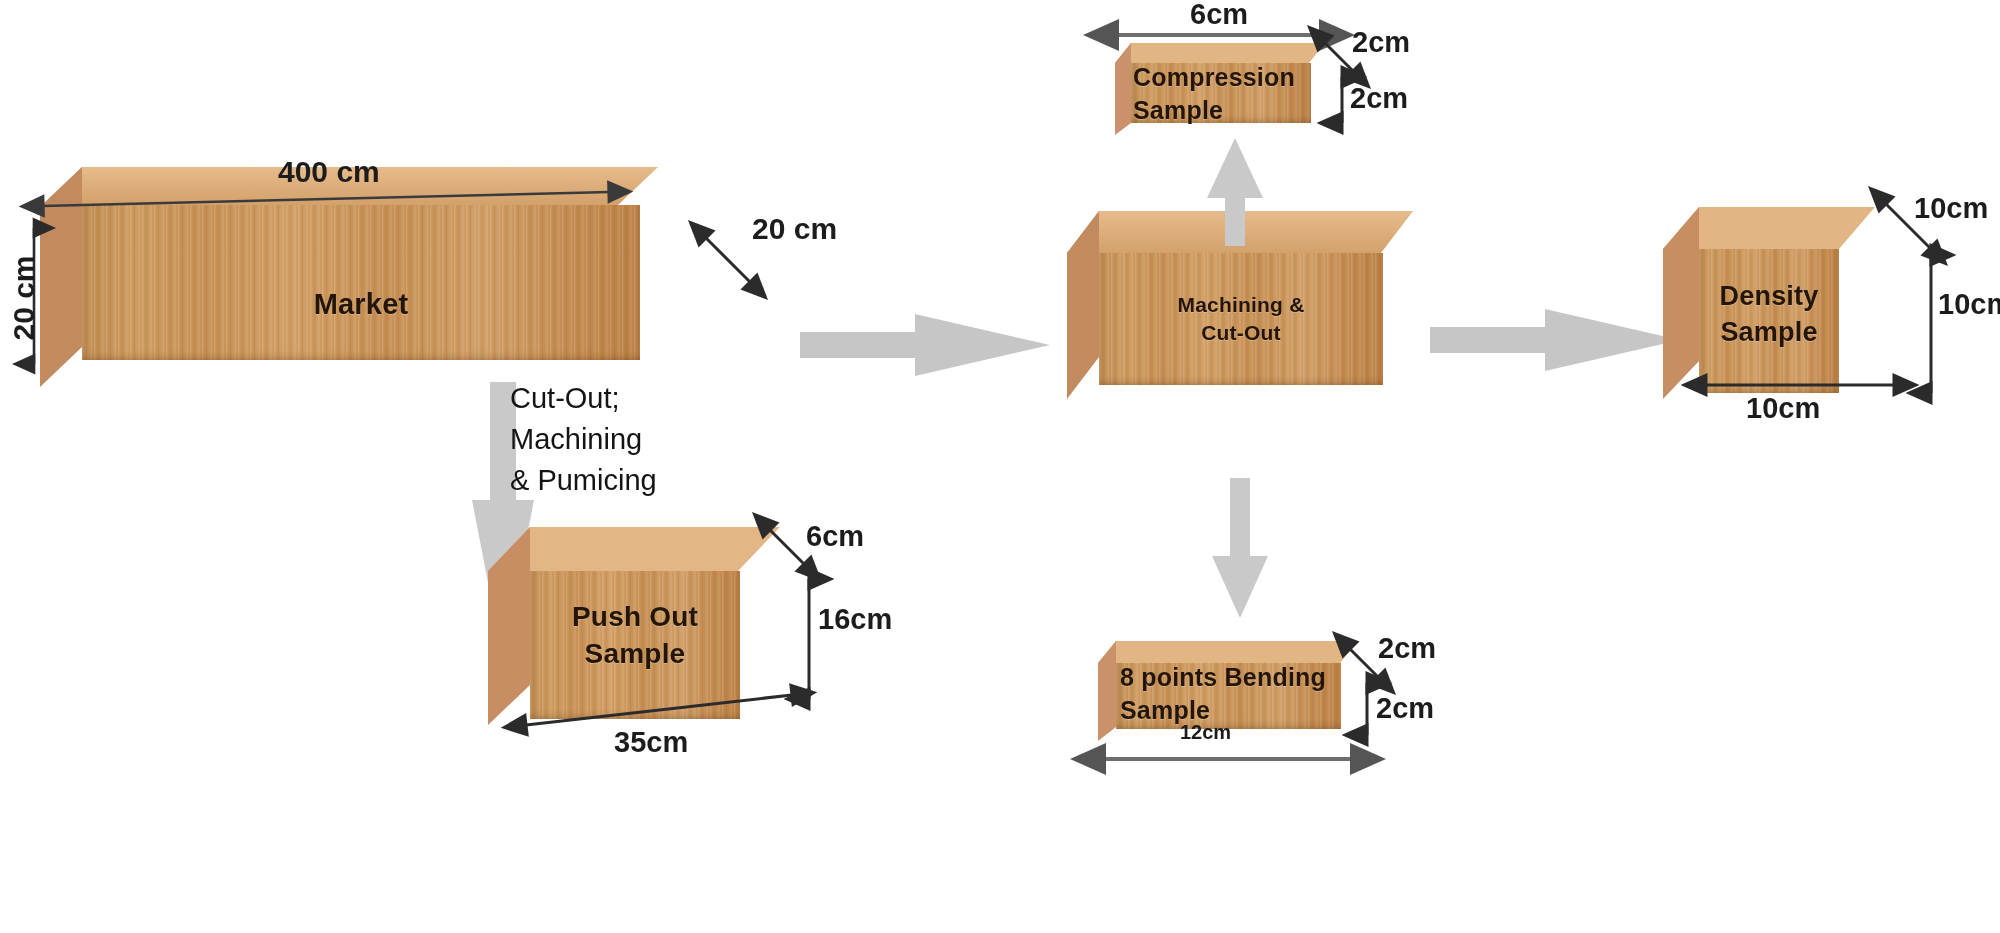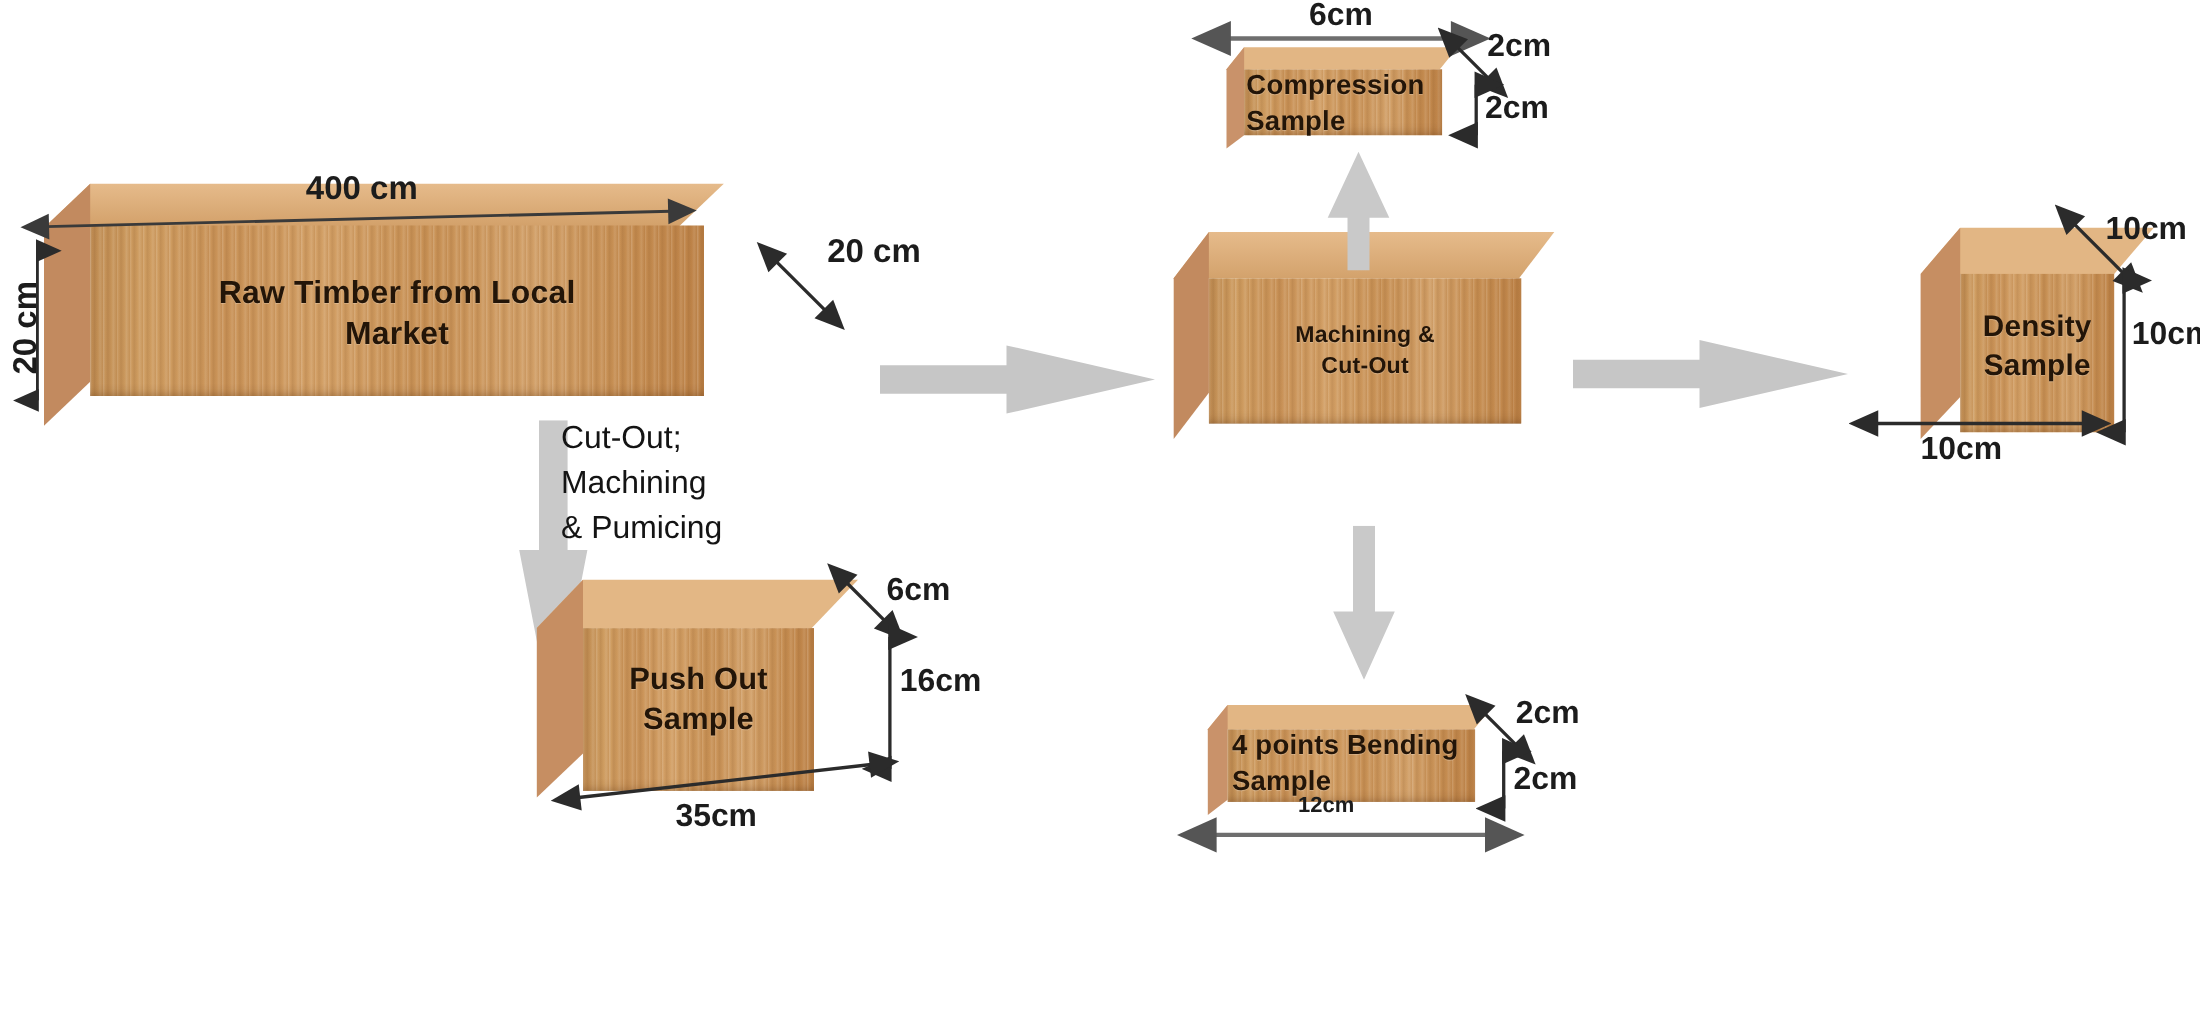--- a/index.html
+++ b/index.html
@@ -60,21 +60,21 @@
         </linearGradient>
       </defs>
       <polygon points="2,44 44,4 620,4 578,44" fill="url(#rtTop)"></polygon>
     </svg>
 
     <svg class="abs" style="left:-2px;top:-42px;width:60px;height:232px;overflow:visible">
       <polygon points="2,44 44,4 44,184 2,224" fill="#c28a5f"></polygon>
     </svg>
 
     <div class="face" style="left:42px;top:0;width:558px;height:155px;"></div>
-    <div class="lbl" style="left:42px;top:42px;width:558px;font-size:29px;"><span>Raw Timber from Local</span><br><span>Market</span></div>
+    <div class="lbl" style="left:42px;top:42px;width:558px;font-size:29px;"><br><span>Market</span></div>
   </div>
 
   <div class="dimline" style="left:36px;top:190px;width:580px;height:20px;">
     <svg width="580" height="20" viewBox="0 0 580 20">
       <defs>
         <marker id="mkL" markerWidth="11" markerHeight="11" refX="9" refY="5.5" orient="auto">
           <path d="M10,1 L0,5.5 L10,10 Z" fill="#3a3a3a"></path>
           </marker>
         <marker id="mkR" markerWidth="11" markerHeight="11" refX="2" refY="5.5" orient="auto">
           <path d="M1,1 L11,5.5 L1,10 Z" fill="#3a3a3a"></path>
@@ -206,21 +206,21 @@
     </svg>
   </div>
   <div class="dim" style="left:1350px;top:82px;font-size:29px;">2cm</div>
 
   <div class="procarrow" style="left:1430px;top:305px;">
     <svg width="250" height="70" viewBox="0 0 250 70">
       <polygon points="0,22 115,22 115,4 250,35 115,66 115,48 0,48" fill="#c6c6c6"></polygon>
     </svg>
   </div>
 
-  <div class="block" style="left:1746px;top:235px;width:200px;height:160px;">
+  <div class="block" style="left:1663px;top:235px;width:200px;height:160px;">
     <svg class="abs" style="left:-1px;top:-32px;width:214px;height:50px;overflow:visible">
       <polygon points="1,46 37,4 213,4 177,46" fill="#e2b684"></polygon>
     </svg>
     <svg class="abs" style="left:-1px;top:-32px;width:44px;height:200px;overflow:visible">
       <polygon points="1,46 37,4 37,158 1,196" fill="#c68e62"></polygon>
     </svg>
     <div class="face" style="left:36px;top:14px;width:140px;height:144px;"></div>
     <div class="lbl" style="left:36px;top:44px;width:140px;font-size:27px;"><span>Density</span><br><span>Sample</span></div>
   </div>
 
@@ -276,21 +276,21 @@
   </div>
 
   <div class="block" style="left:1098px;top:655px;width:250px;height:78px;">
     <svg class="abs" style="left:-1px;top:-16px;width:262px;height:28px;overflow:visible">
       <polygon points="1,24 19,2 261,2 243,24" fill="#e2b684"></polygon>
     </svg>
     <svg class="abs" style="left:-1px;top:-16px;width:26px;height:104px;overflow:visible">
       <polygon points="1,24 19,2 19,88 1,102" fill="#c9926a"></polygon>
     </svg>
     <div class="face" style="left:18px;top:8px;width:225px;height:66px;"></div>
-    <div class="lbl" style="left:12px;top:6px;width:238px;font-size:25px;text-align:left;padding-left:10px;box-sizing:border-box;"><span>4 points Bending</span><br><span>Sample</span></div>
+    <div class="lbl" style="left:12px;top:6px;width:238px;font-size:25px;text-align:left;padding-left:10px;box-sizing:border-box;"><span>8 points Bending</span><br><span>Sample</span></div>
   </div>
 
   <div class="dimline" style="left:1345px;top:644px;width:38px;height:38px;">
     <svg width="38" height="38" viewBox="0 0 38 38">
       <defs>
         <marker id="b1A" markerWidth="10" markerHeight="10" refX="8.5" refY="5" orient="auto">
           <path d="M9,1 L0,5 L9,9 Z" fill="#2b2b2b"></path>
           </marker>
         <marker id="b1B" markerWidth="10" markerHeight="10" refX="1.5" refY="5" orient="auto">
           <path d="M1,1 L10,5 L1,9 Z" fill="#2b2b2b"></path>

